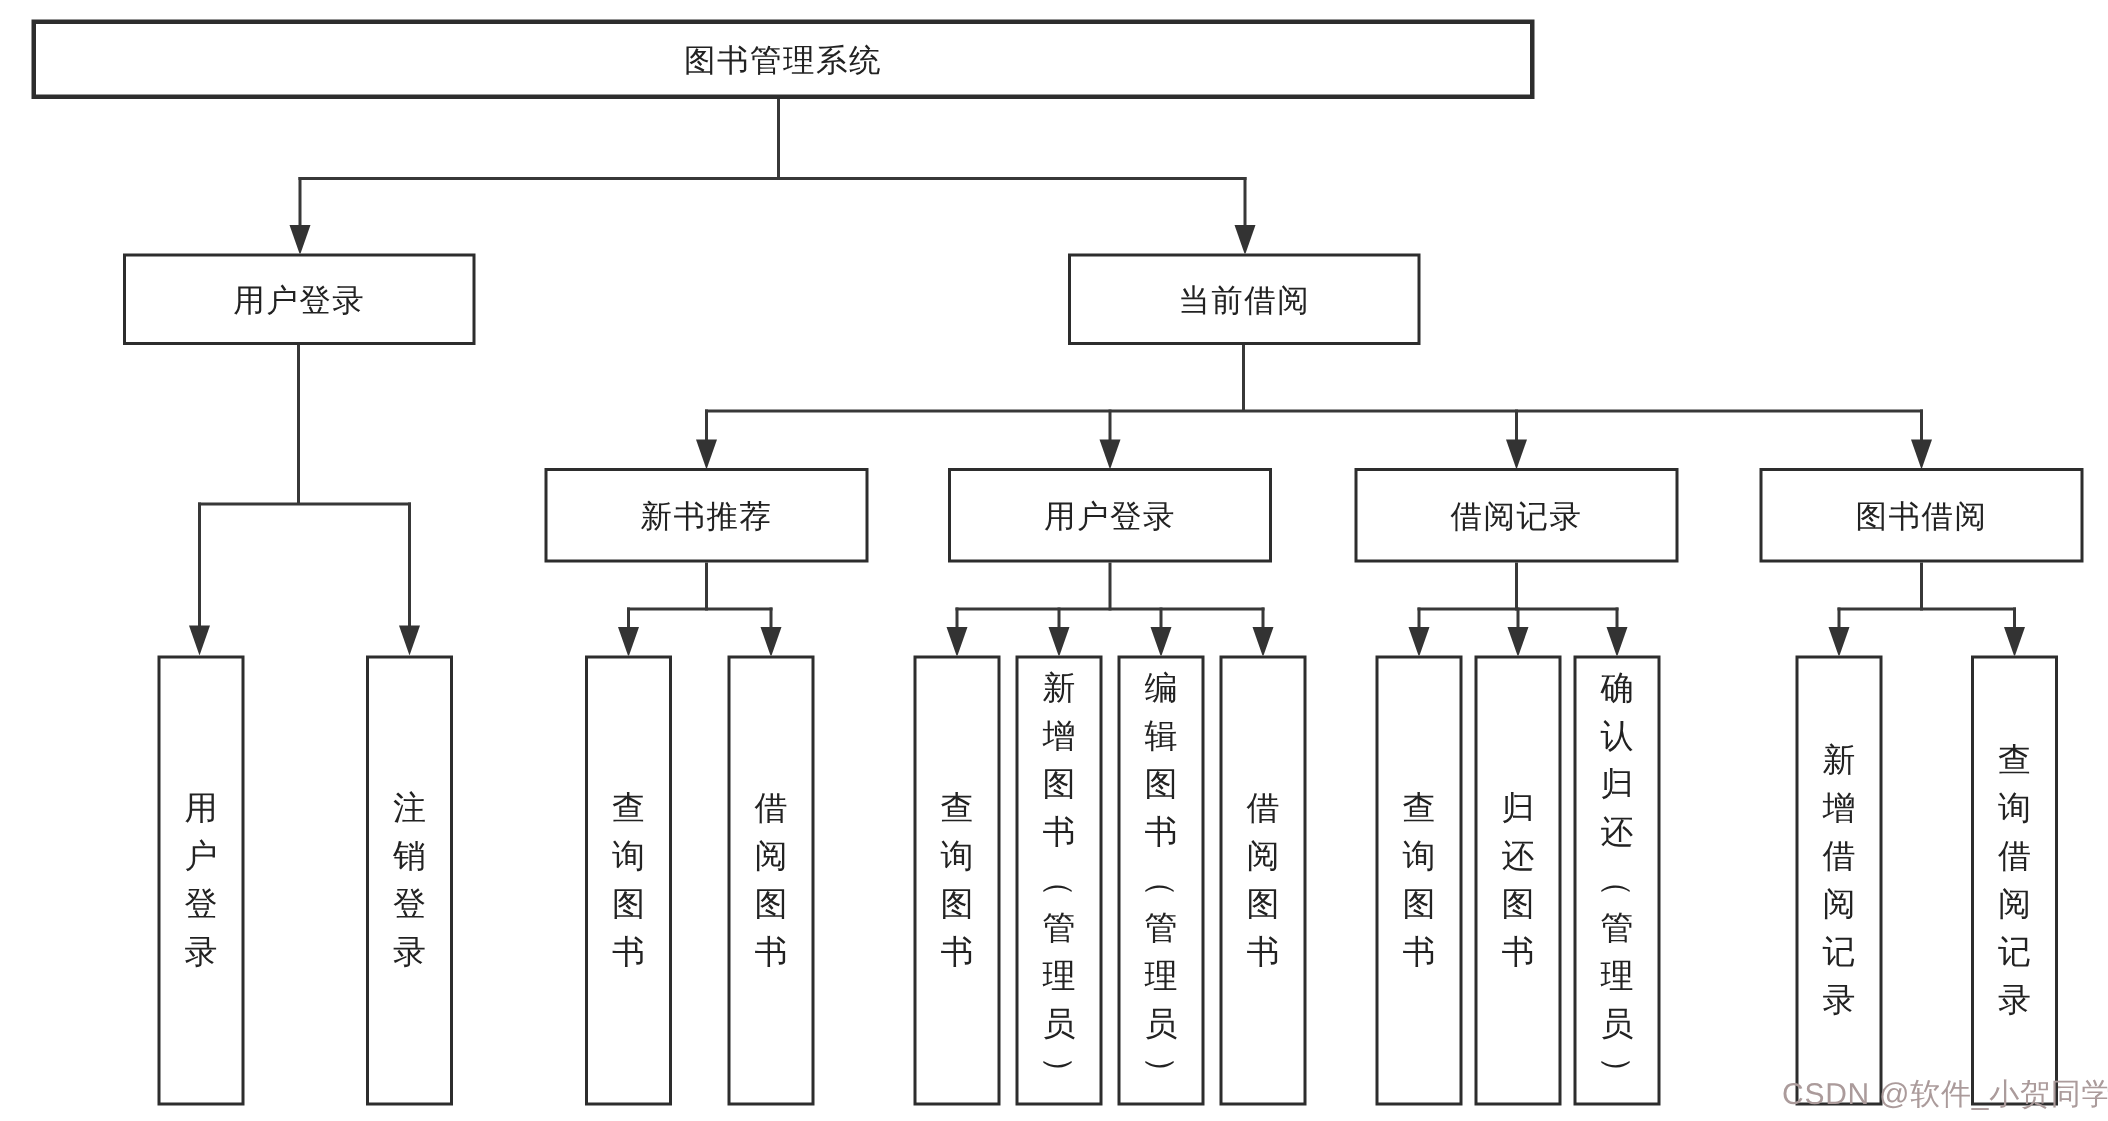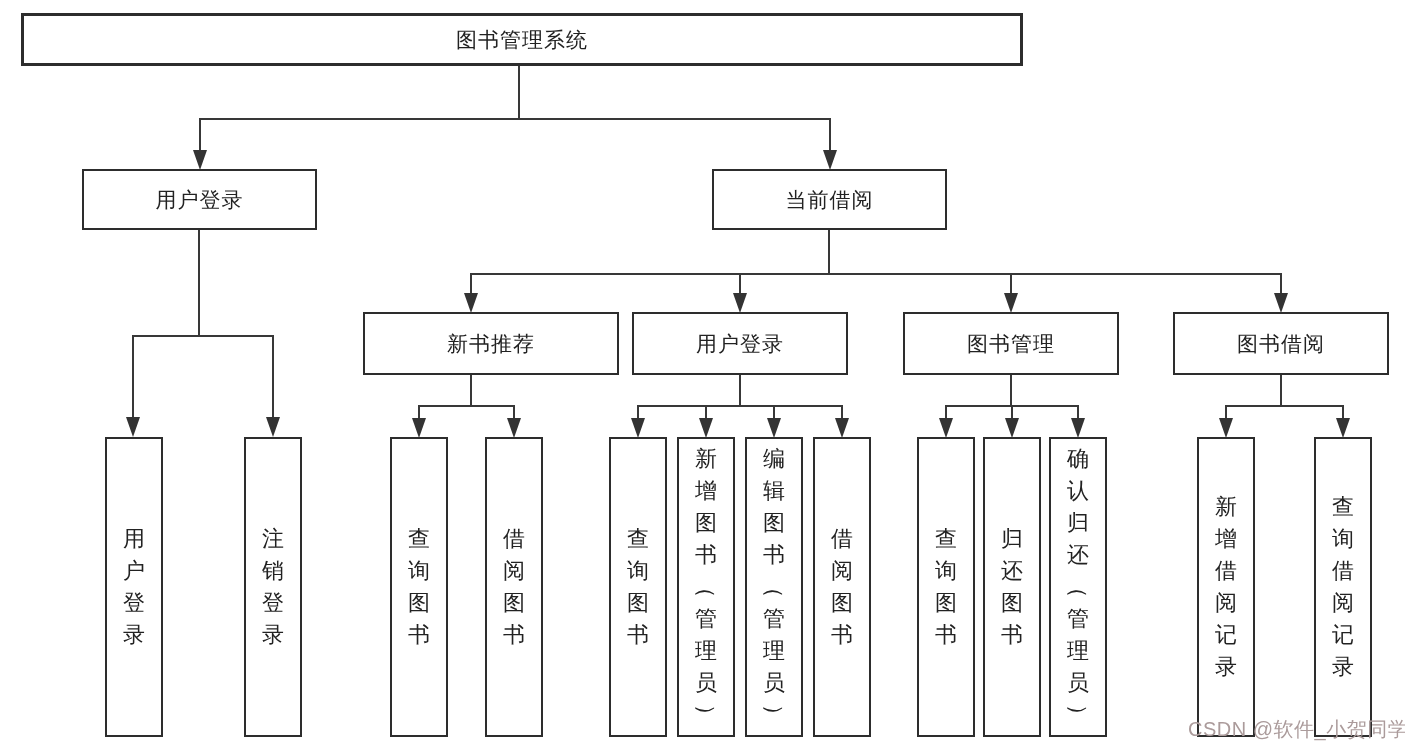--- a/index.html
+++ b/index.html
@@ -60,23 +60,23 @@
   <div class="h" style="left:470px;top:273px;width:812px"></div>
   <div class="v" style="left:470px;top:273px;height:22px"></div>
   <div class="ar" style="left:464px;top:293px"></div>
   <div class="v" style="left:739px;top:273px;height:22px"></div>
   <div class="ar" style="left:733px;top:293px"></div>
   <div class="v" style="left:1010px;top:273px;height:22px"></div>
   <div class="ar" style="left:1004px;top:293px"></div>
   <div class="v" style="left:1280px;top:273px;height:22px"></div>
   <div class="ar" style="left:1274px;top:293px"></div>
 
-  <div class="box" style="left:363px;top:312px;width:256px;height:63px">新书推荐</div>
+  <div class="box" style="left:363px;top:312px;width:216px;height:63px">新书推荐</div>
   <div class="box" style="left:632px;top:312px;width:216px;height:63px">用户登录</div>
-  <div class="box" style="left:903px;top:312px;width:216px;height:63px">图书管理</div>
+  <div class="box" style="left:903px;top:312px;width:216px;height:63px">借阅记录</div>
   <div class="box" style="left:1173px;top:312px;width:216px;height:63px">图书借阅</div>
 
   <div class="v" style="left:470px;top:375px;height:32px"></div>
   <div class="h" style="left:418px;top:405px;width:97px"></div>
   <div class="v" style="left:418px;top:405px;height:16px"></div>
   <div class="ar" style="left:412px;top:418px"></div>
   <div class="v" style="left:513px;top:405px;height:16px"></div>
   <div class="ar" style="left:507px;top:418px"></div>
 
   <div class="v" style="left:739px;top:375px;height:32px"></div>

